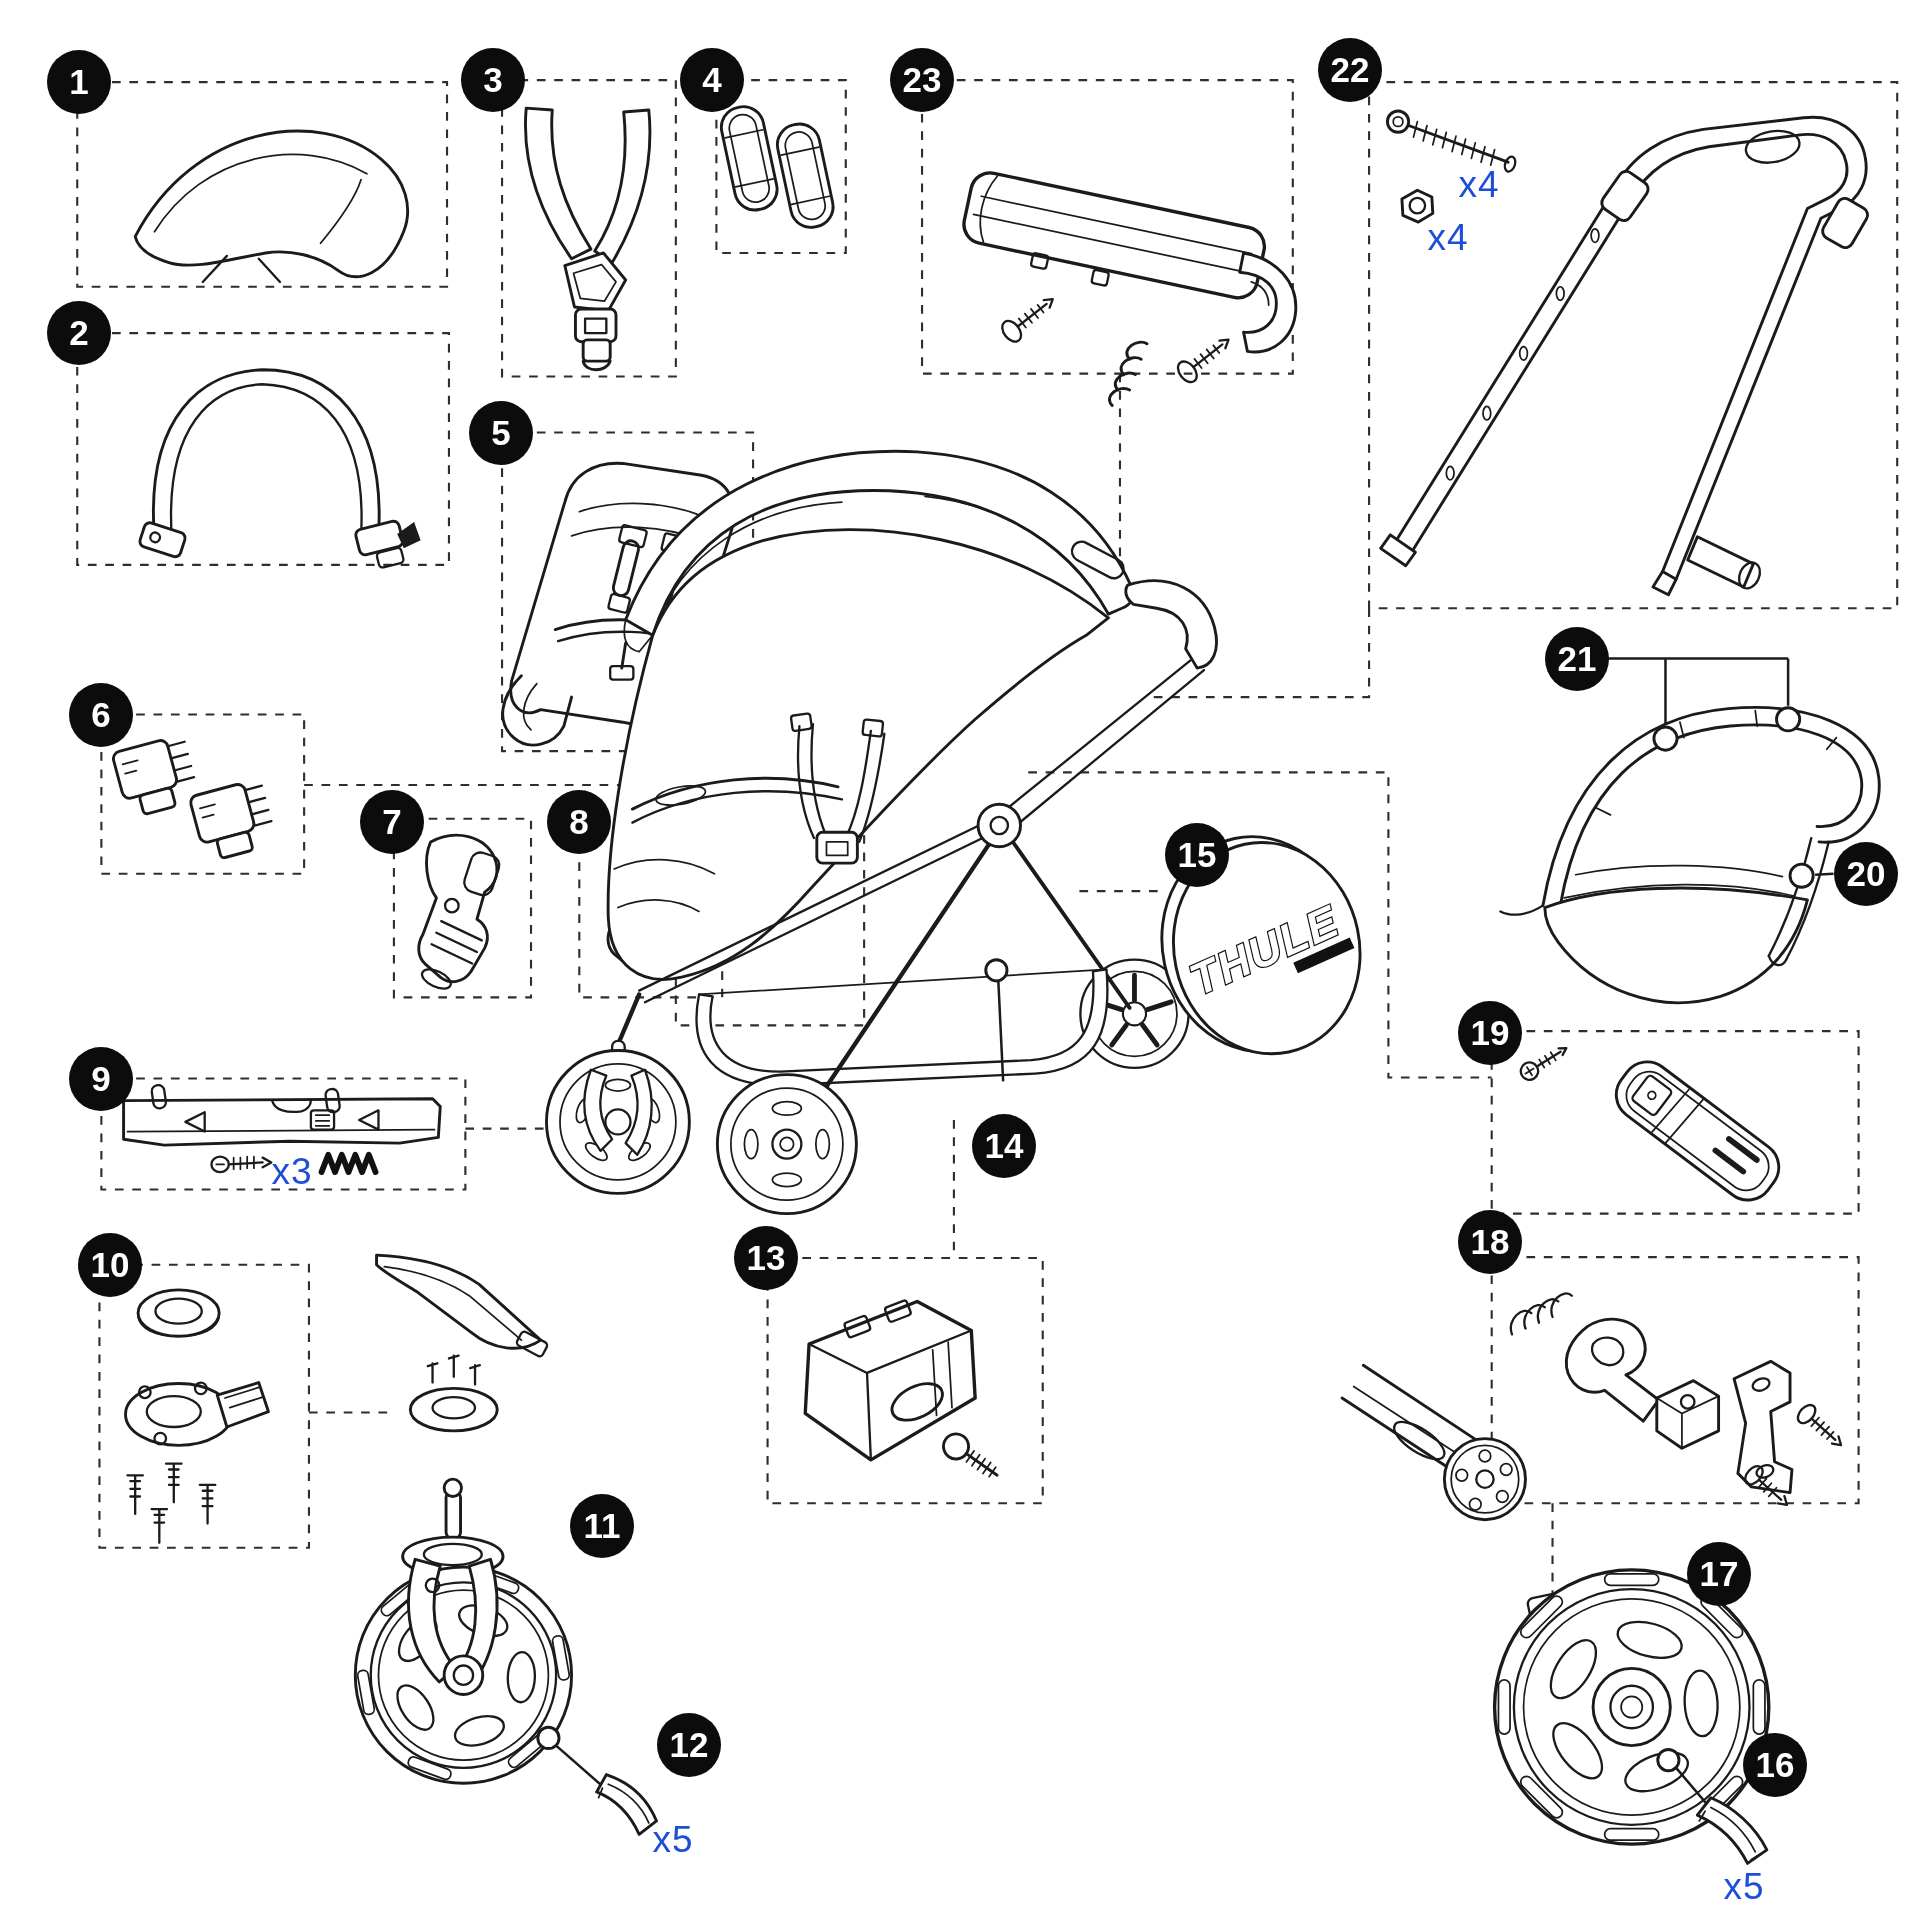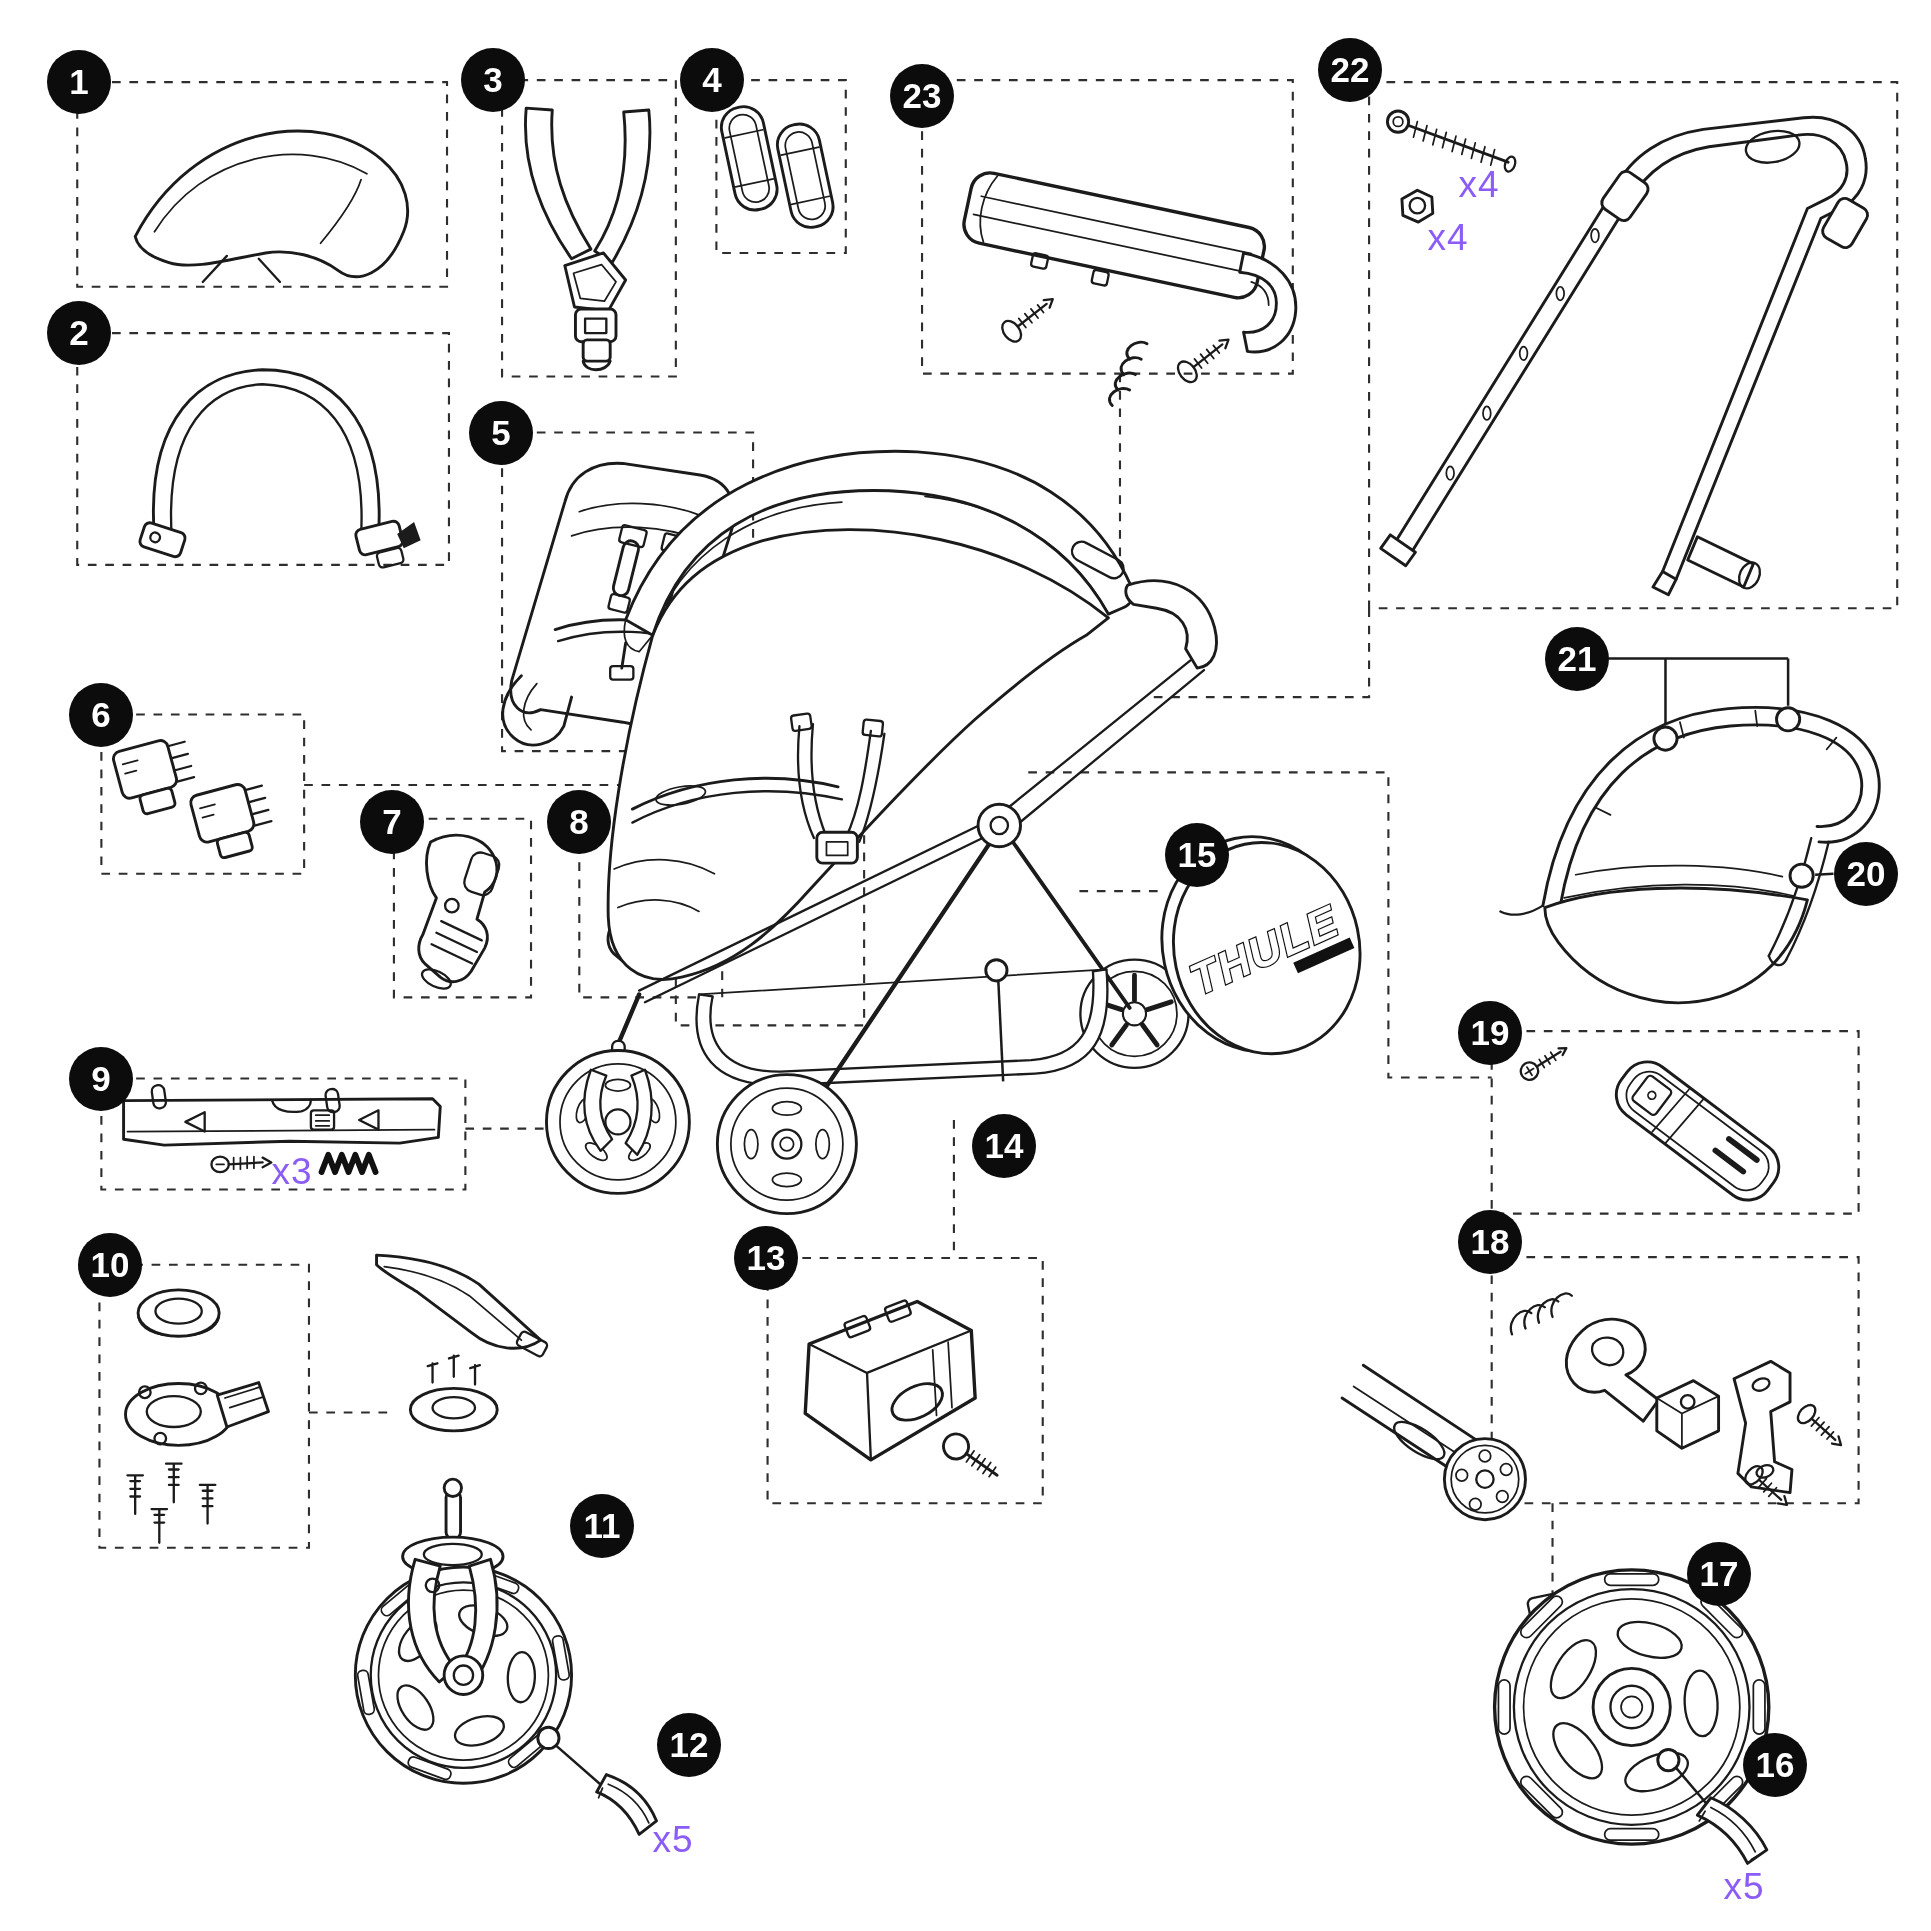--- a/index.html
+++ b/index.html
@@ -3,21 +3,21 @@
 <meta charset="utf-8">
 <style>
   html,body{margin:0;padding:0;background:#fff;}
   .canvas{position:relative;width:1931px;height:1931px;background:#ffffff;
           font-family:"Liberation Sans",sans-serif;overflow:hidden;}
   svg.art{position:absolute;left:0;top:0;width:1931px;height:1931px;}
   .badge{position:absolute;width:64px;height:64px;border-radius:50%;
          background:#0c0c0c;color:#ffffff;display:flex;align-items:center;
          justify-content:center;font-weight:700;font-size:35px;z-index:6;
          letter-spacing:0;}
-  .qty{position:absolute;font-size:37px;font-weight:500;color:#8b5cf6;
+  .qty{position:absolute;font-size:37px;font-weight:500;color:#1d4ed8;
        transform:translate(-50%,-50%);z-index:5;letter-spacing:1px;}
   .ln{fill:none;stroke:#1b1b1b;stroke-width:3;stroke-linecap:round;stroke-linejoin:round;}
   .lnw{fill:#ffffff;stroke:#1b1b1b;stroke-width:3;stroke-linecap:round;stroke-linejoin:round;}
   .thin{stroke-width:1.8;}
   .med{stroke-width:2.4;}
   .dash{fill:none;stroke:#2e2e2e;stroke-width:2.2;stroke-dasharray:9 9;}
   .call{fill:none;stroke:#1b1b1b;stroke-width:2.6;}
 </style>
 </head>
 <body>
@@ -536,21 +536,21 @@
 <div class="badge" style="left:734px;top:1226px">13</div>
 <div class="badge" style="left:972px;top:1114px">14</div>
 <div class="badge" style="left:1165px;top:823px">15</div>
 <div class="badge" style="left:1743px;top:1733px">16</div>
 <div class="badge" style="left:1687px;top:1542px">17</div>
 <div class="badge" style="left:1458px;top:1210px">18</div>
 <div class="badge" style="left:1458px;top:1001px">19</div>
 <div class="badge" style="left:1834px;top:842px">20</div>
 <div class="badge" style="left:1545px;top:627px">21</div>
 <div class="badge" style="left:1318px;top:38px">22</div>
-<div class="badge" style="left:890px;top:64px">23</div>
+<div class="badge" style="left:890px;top:48px">23</div>
 
 <div class="qty" style="left:292px;top:1172px">x3</div>
 <div class="qty" style="left:1479px;top:185px">x4</div>
 <div class="qty" style="left:1448px;top:238px">x4</div>
 <div class="qty" style="left:673px;top:1840px">x5</div>
 <div class="qty" style="left:1744px;top:1887px">x5</div>
 
 </div>
 
 

